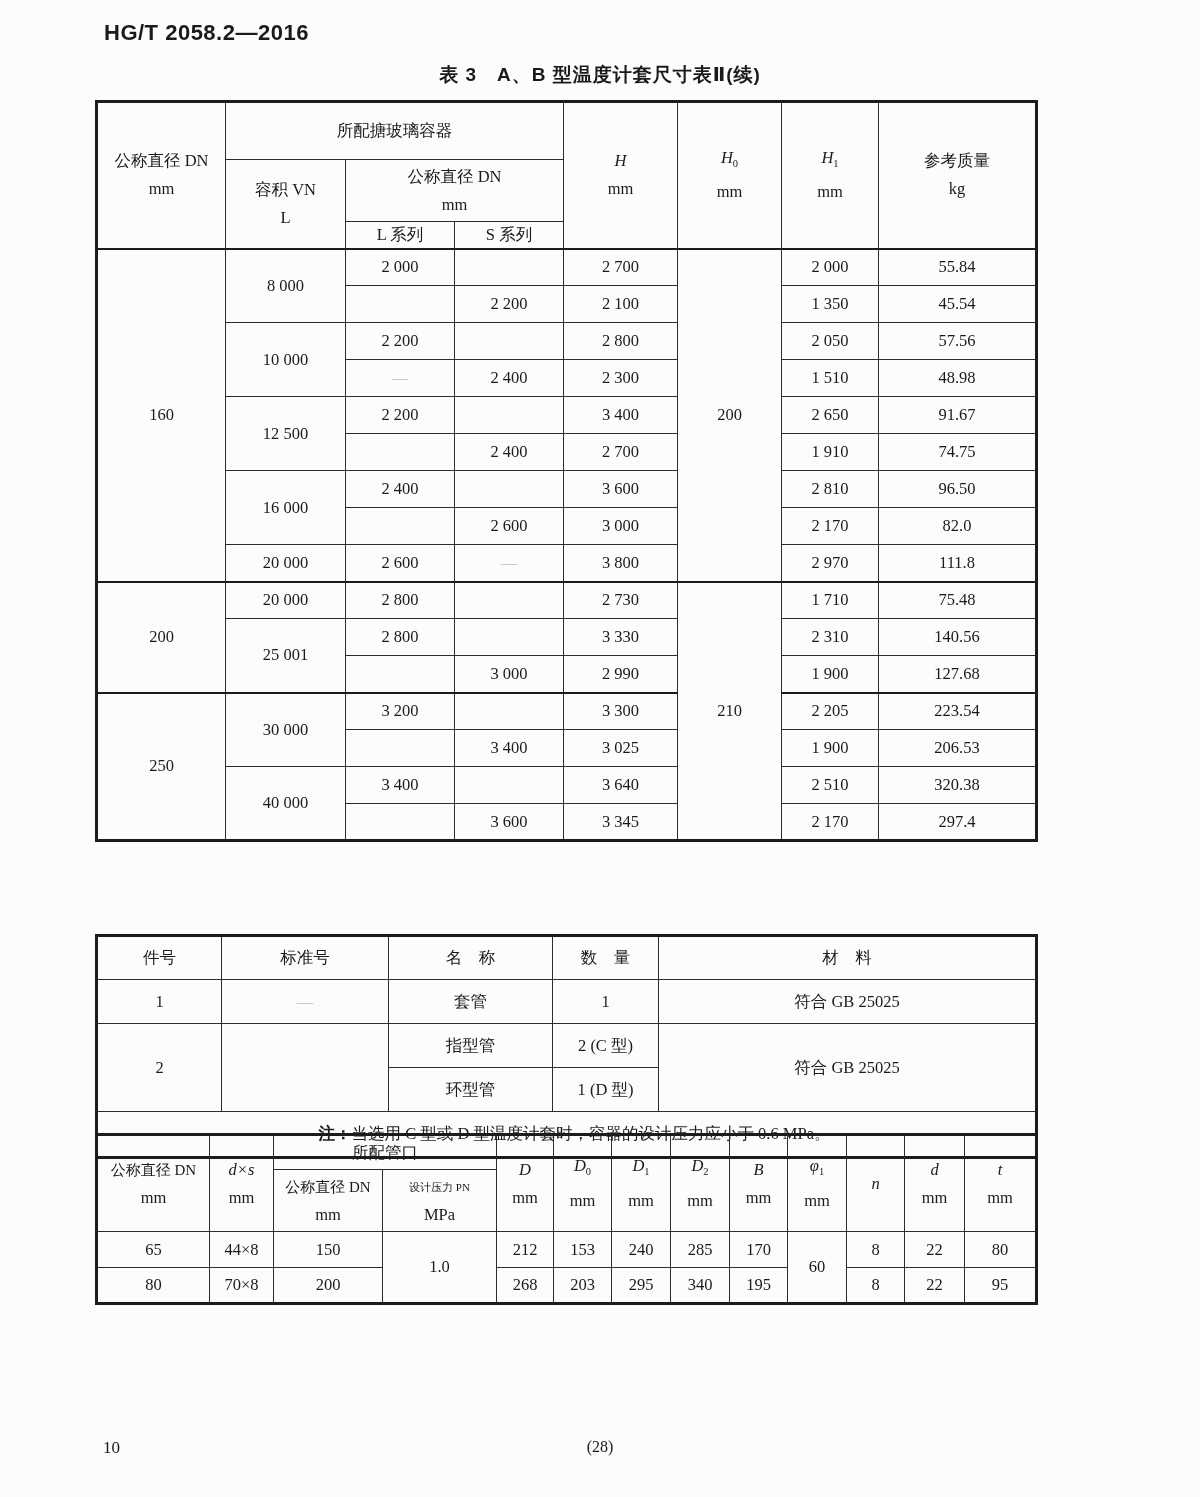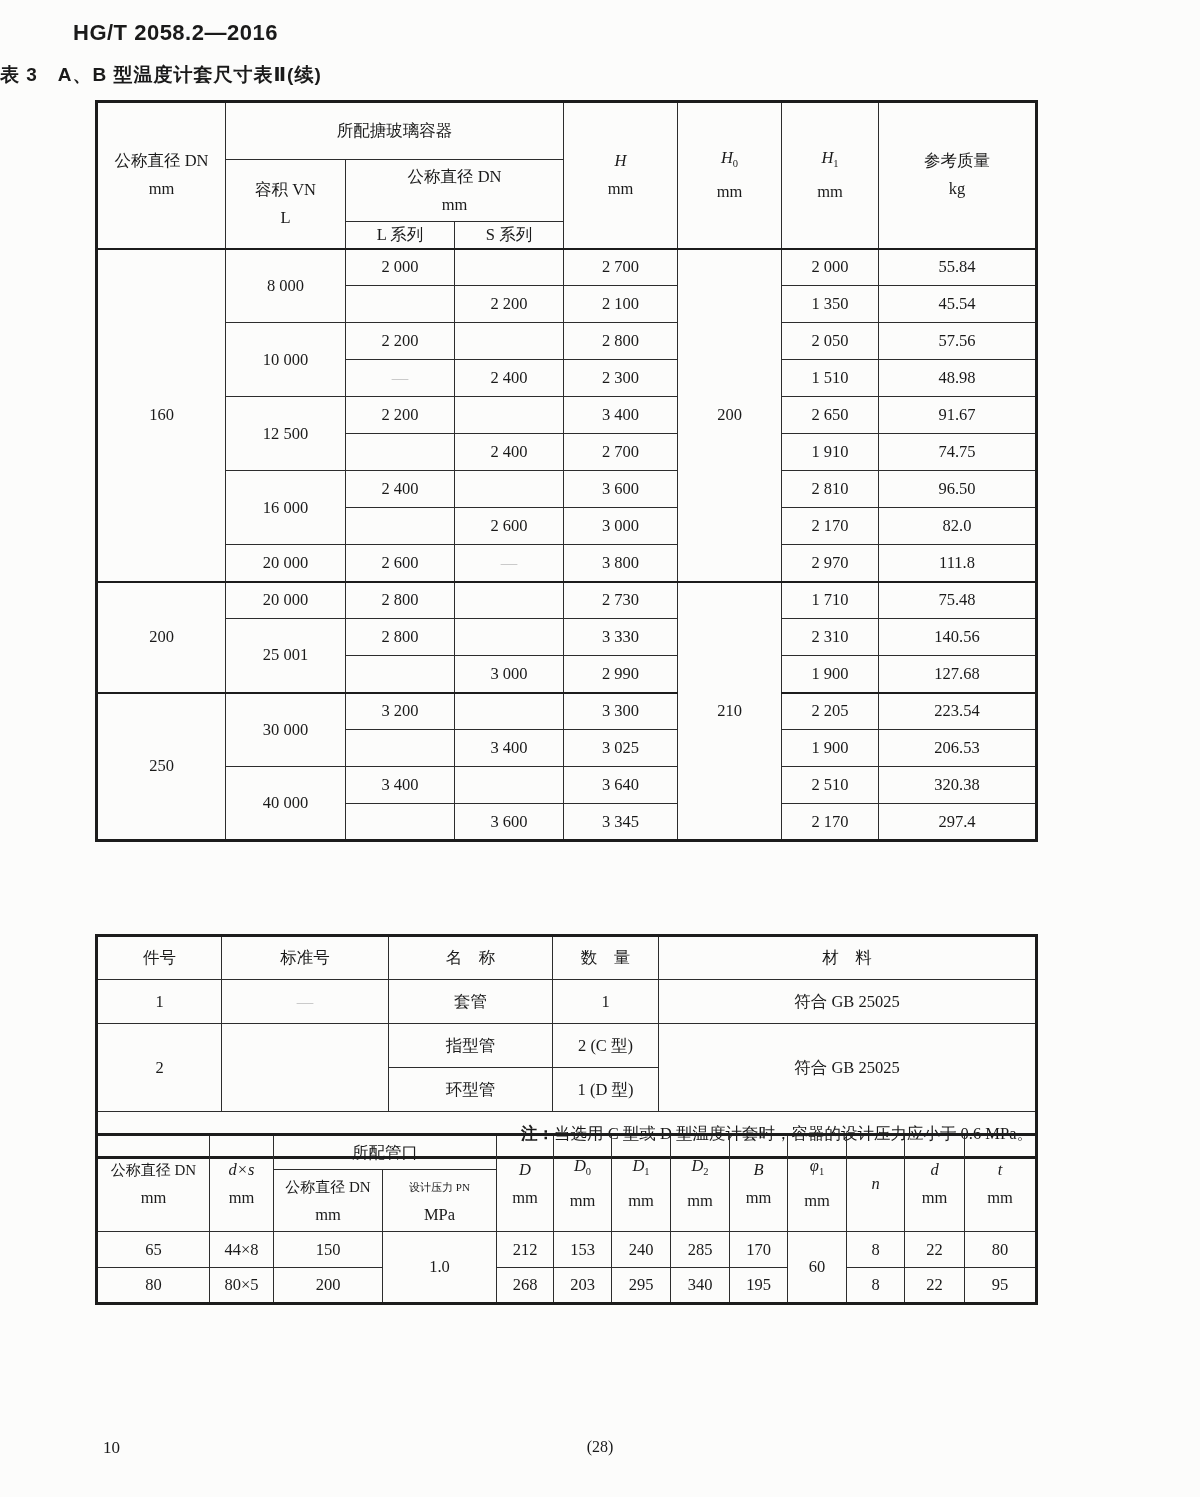--- a/index.html
+++ b/index.html
@@ -8,32 +8,32 @@
     width: 1200px;
     height: 1497px;
     margin: 0 auto;
     background: #fcfcfb;
     color: #1a1a1a;
     font-family: "Liberation Serif", "DejaVu Serif", serif;
     overflow: hidden;
   }
   .doc-code {
     position: absolute;
-    left: 73px;
+    left: 104px;
     top: 20px;
     font-family: "Liberation Sans", "DejaVu Sans", sans-serif;
     font-weight: bold;
     font-size: 22px;
     letter-spacing: 0.5px;
   }
   .tbl-title {
     position: absolute;
     left: 0;
     width: 100%;
-    text-align: left;
+    text-align: center;
     font-family: "Liberation Sans", "DejaVu Sans", sans-serif;
     font-weight: bold;
     font-size: 19px;
     letter-spacing: 1px;
   }
   .t3-title { top: 62px; }
   .t4-title { top: 862px; }
   .t5-title { top: 1097px; }
 
   table.tbl {
@@ -66,21 +66,21 @@
   .t5 tr.body { height: 36px; }
 
   tr.sec td { border-top: 2.5px solid #1c1c1c; }
 
   .ln { line-height: 28px; }
   .var { font-style: italic; font-family: "Liberation Serif", "DejaVu Serif", serif; }
   sub { font-size: 10.5px; }
   .faint { color: #c2c2c2; }
 
   .t4 td.note-cell {
-    text-align: right;
+    text-align: center;
     padding-left: 18px;
     font-size: 16.5px;
   }
   .note-label { font-family: "Liberation Sans", "DejaVu Sans", sans-serif; font-weight: bold; }
 
   .footer-left { position: absolute; left: 103px; top: 1438px; font-size: 17px; }
   .footer-center { position: absolute; left: 0; width: 100%; top: 1438px; text-align: center; font-size: 16px; }
 </style>
 </head>
 <body>
@@ -397,21 +397,21 @@
         <td>240</td>
         <td>285</td>
         <td>170</td>
         <td rowspan="2">60</td>
         <td>8</td>
         <td>22</td>
         <td>80</td>
       </tr>
       <tr class="body">
         <td>80</td>
-        <td>80×5</td>
+        <td>70×8</td>
         <td>200</td>
         <td>268</td>
         <td>203</td>
         <td>295</td>
         <td>340</td>
         <td>195</td>
         <td>8</td>
         <td>22</td>
         <td>95</td>
       </tr>

